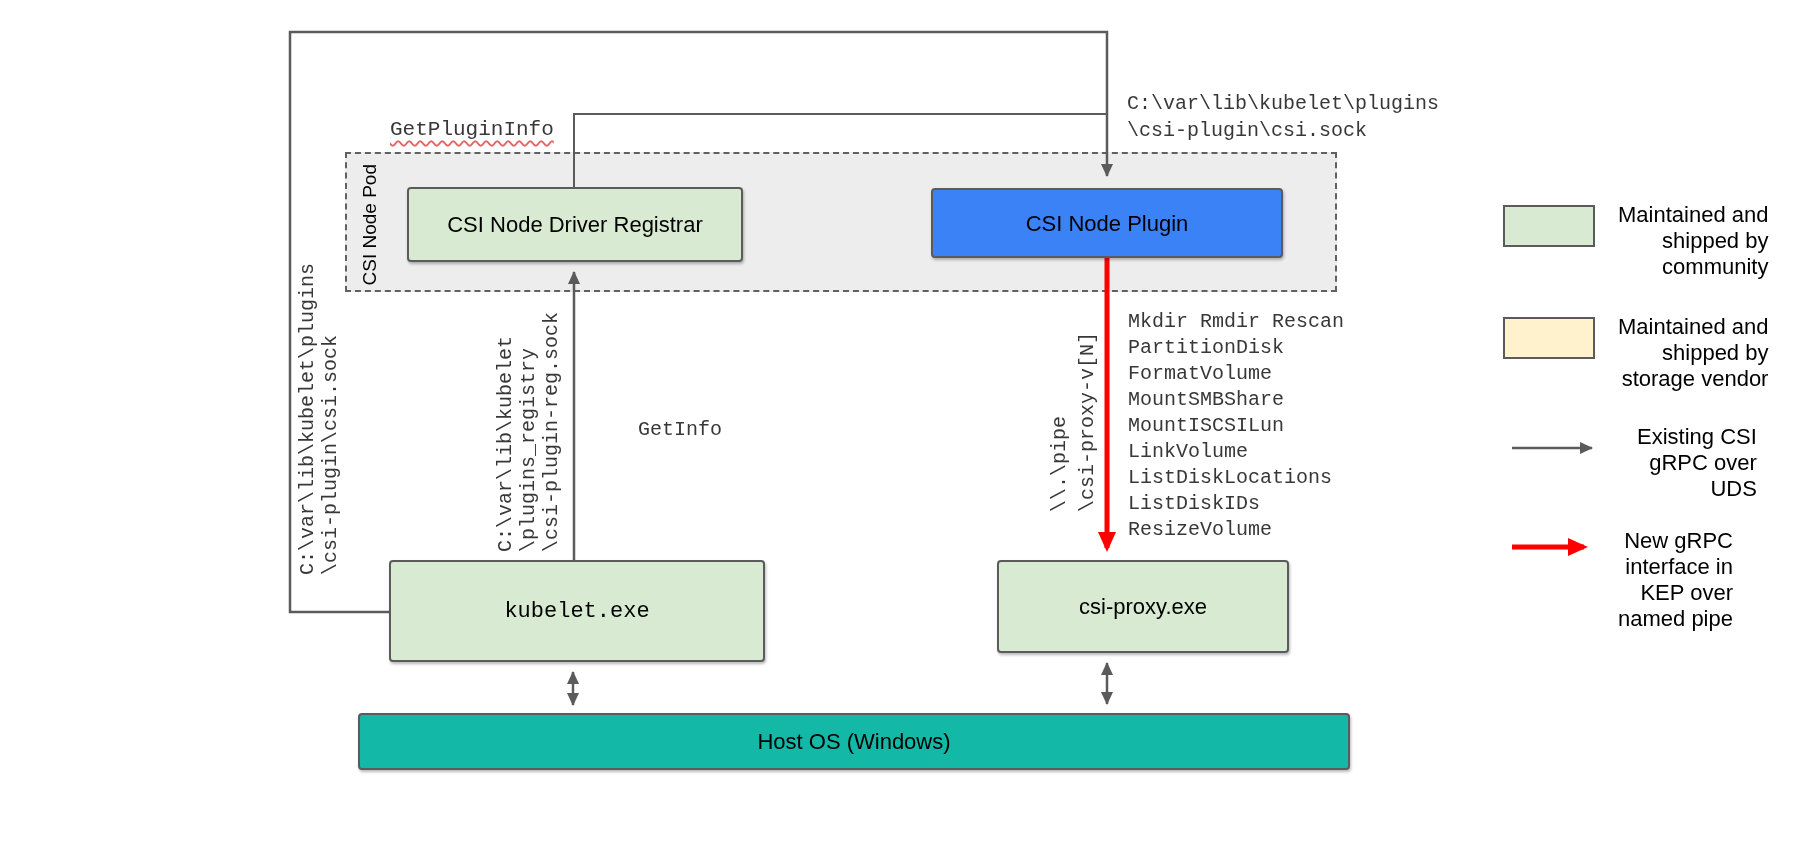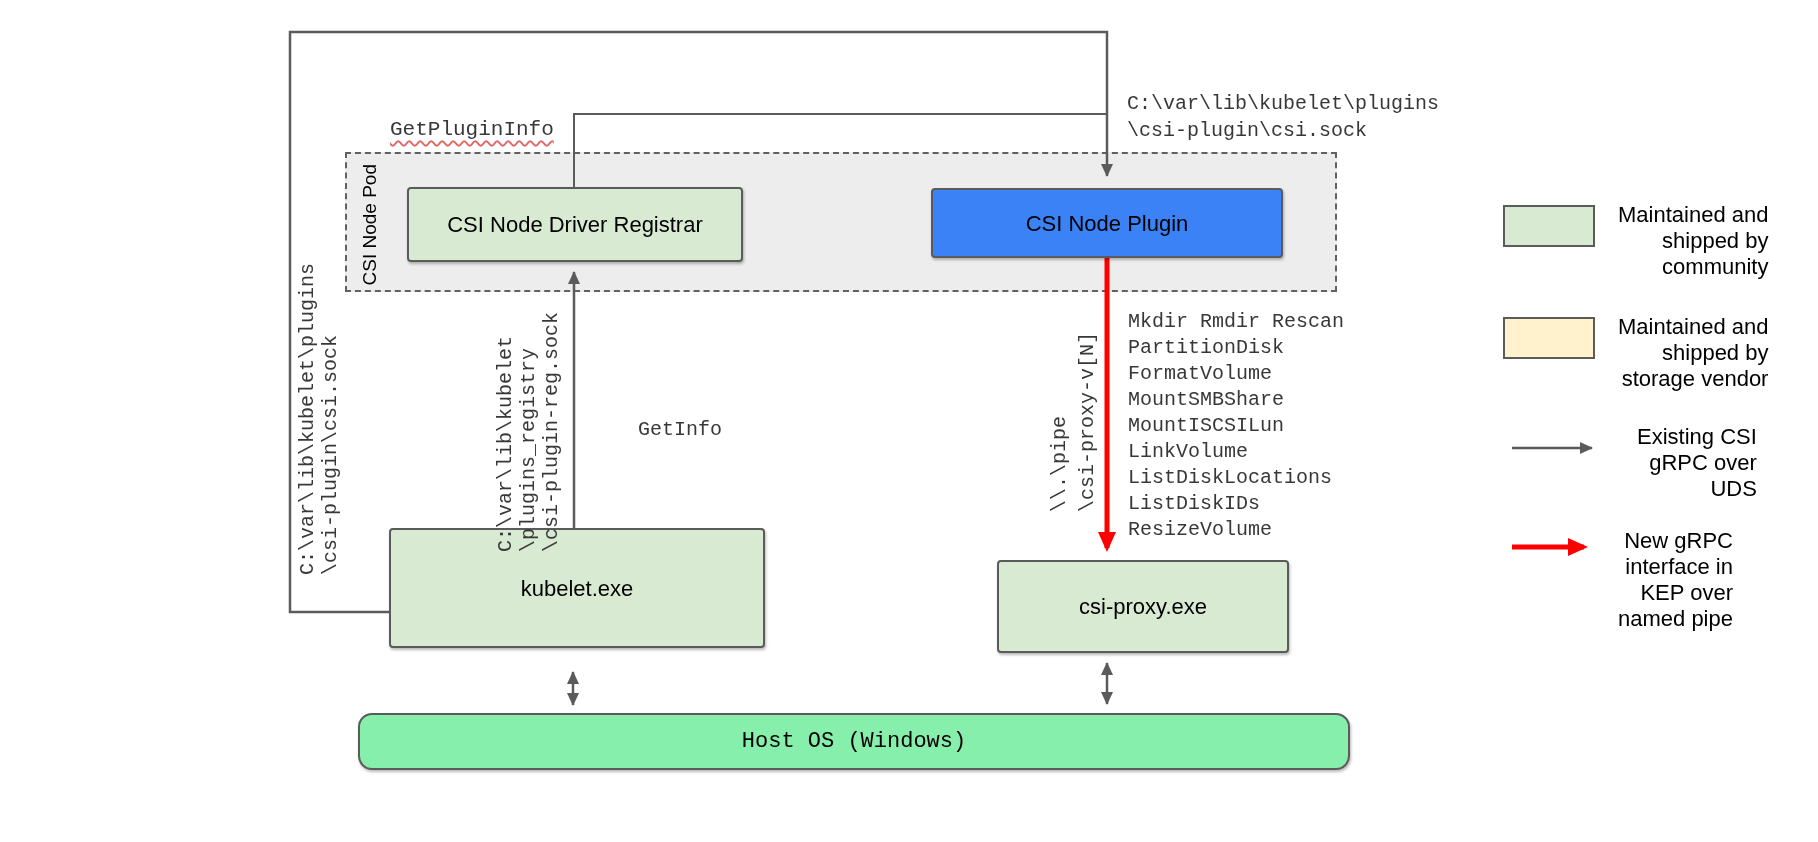--- a/index.html
+++ b/index.html
@@ -8,21 +8,21 @@
   .mono{font-family:"Liberation Mono","DejaVu Sans Mono",monospace;color:#383838;}
   .sans{font-family:"Liberation Sans","DejaVu Sans",sans-serif;color:#000;}
   svg.overlay{position:absolute;left:0;top:0;width:1818px;height:842px;pointer-events:none;}
   .pod{position:absolute;left:345px;top:152px;width:992px;height:140px;
        background:#ededed;border:2px dashed #616161;box-sizing:border-box;}
   .node-box{position:absolute;box-sizing:border-box;border:2px solid #5b5b5b;border-radius:4px;
        display:flex;flex-direction:column;align-items:center;justify-content:center;
        font-size:22px;color:#000;background:#d9ead3;box-shadow:1px 2px 3px rgba(0,0,0,0.28);
        font-family:"Liberation Sans","DejaVu Sans",sans-serif;text-align:center;line-height:27px;}
   .yellow{background:#3b82f6;}
-  .blue{background:#86efac;border-radius:14px;font-family:Liberation Mono, monospace;}
+  .blue{background:#14b8a6;border-radius:4px;}
   .vlabel{position:absolute;writing-mode:vertical-rl;transform:rotate(180deg);
           font-size:20px;line-height:23px;white-space:nowrap;}
   .vlabel div{white-space:nowrap;}
   .mlist{position:absolute;font-size:20px;line-height:26px;white-space:pre;}
   .gpi{position:absolute;left:390px;top:118px;font-size:21px;
        text-decoration:underline wavy #e06666 2px;text-underline-offset:5px;text-align:center;}
   .legend-swatch{position:absolute;width:92px;height:42px;border:2px solid #5b5b5b;box-sizing:border-box;}
   .legend-text{position:absolute;left:1618px;font-size:22px;line-height:26px;color:#000;text-align:right;}
 </style>
 </head>
@@ -52,21 +52,21 @@
   </svg>
 
   <div class="node-box" style="left:407px;top:187px;width:336px;height:75px;">
     <div>CSI Node Driver Registrar</div>
   </div>
 
   <div class="node-box yellow" style="left:931px;top:188px;width:352px;height:70px;">
     <div>CSI Node Plugin</div>
   </div>
 
-  <div class="node-box" style="left:389px;top:528px;width:376px;height:120px;">
+  <div class="node-box" style="left:389px;top:560px;width:376px;height:102px;font-family:Liberation Mono, monospace;">
     <div>kubelet.exe</div>
   </div>
 
   <div class="node-box" style="left:997px;top:560px;width:292px;height:93px;">
     <div>csi-proxy.exe</div>
   </div>
 
   <div class="node-box blue" style="left:358px;top:713px;width:992px;height:57px;">
     <div>Host OS (Windows)</div>
   </div>

